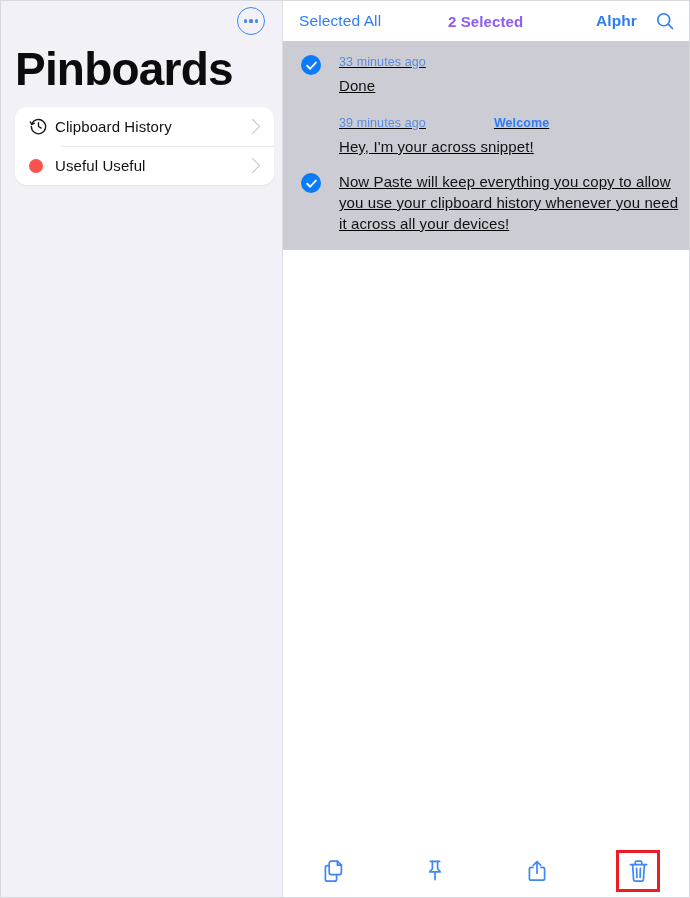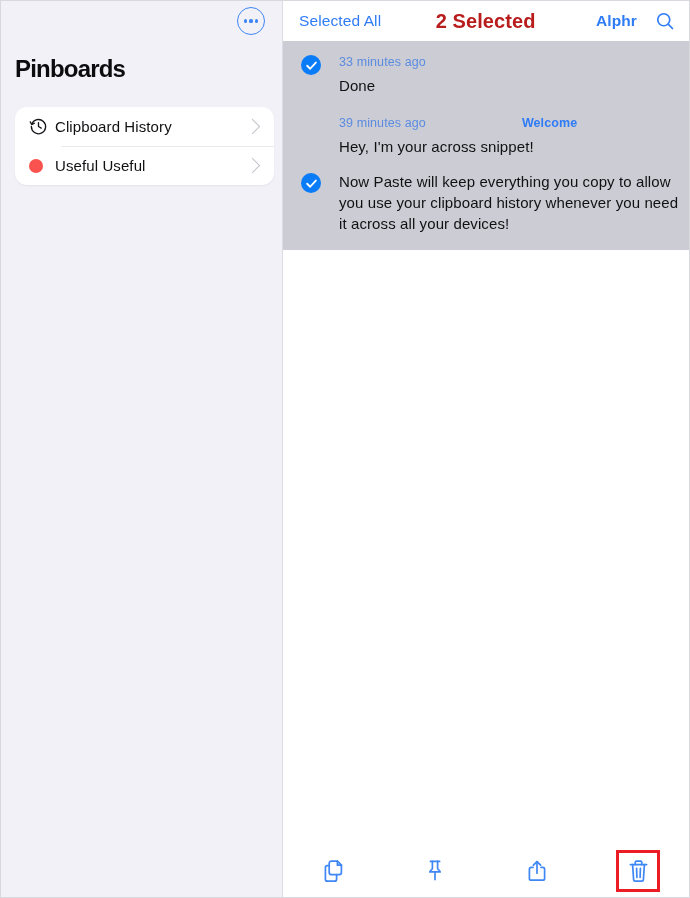--- a/index.html
+++ b/index.html
@@ -54,21 +54,21 @@
   }
   .more-btn i {
     display: block;
     width: 3.2px;
     height: 3.2px;
     border-radius: 50%;
     background: #3f87f5;
   }
   .pinboards-title {
     margin: 8px 0 0 14px;
-    font-size: 24px;
+    font-size: 46px;
     font-weight: bold;
     letter-spacing: -0.8px;
     color: #0c0c0e;
     line-height: 40px;
   }
   .card {
     margin: 18px 8px 0 14px;
     background: #ffffff;
     border-radius: 12px;
     overflow: hidden;
@@ -145,23 +145,23 @@
     box-sizing: border-box;
   }
   .nav-left {
     font-size: 15.5px;
     color: #2f7cf6;
     letter-spacing: 0.1px;
   }
   .nav-title {
     flex: 1;
     text-align: center;
-    font-size: 20px;
+    font-size: 15px;
     font-weight: bold;
-    color: #b91c1c;
+    color: #8b5cf6;
     letter-spacing: 0.1px;
     margin-left: -6px;
   }
   .nav-done {
     font-size: 15.5px;
     color: #2f7cf6;
     font-weight: bold;
     letter-spacing: 0.1px;
     margin-right: 18px;
   }
@@ -174,20 +174,21 @@
   .selection-block {
     background: #ccccd4;
     padding: 14px 0 16px 0;
     box-sizing: border-box;
   }
   .snippet {
     position: relative;
     padding-left: 56px;
     padding-right: 0;
     box-sizing: border-box;
+    text-decoration: underline;
   }
   .snippet + .snippet { margin-top: 20px; }
   .check {
     position: absolute;
     left: 18px;
     width: 20px;
     height: 20px;
     border-radius: 50%;
     background: #0a7cf7;
     display: flex;
@@ -202,21 +203,21 @@
   }
   .meta-time {
     font-size: 12.5px;
     color: #5b8ce0;
     letter-spacing: 0.1px;
   }
   .meta-tag {
     font-size: 12.5px;
     color: #2f7cf6;
     font-weight: bold;
-    margin-left: 96px;
+    margin-left: 68px;
     letter-spacing: 0.1px;
   }
   .snippet-text {
     font-size: 15px;
     color: #111114;
     line-height: 21px;
     letter-spacing: 0.1px;
   }
 
   .spacer { flex: 1; background: #ffffff; }

